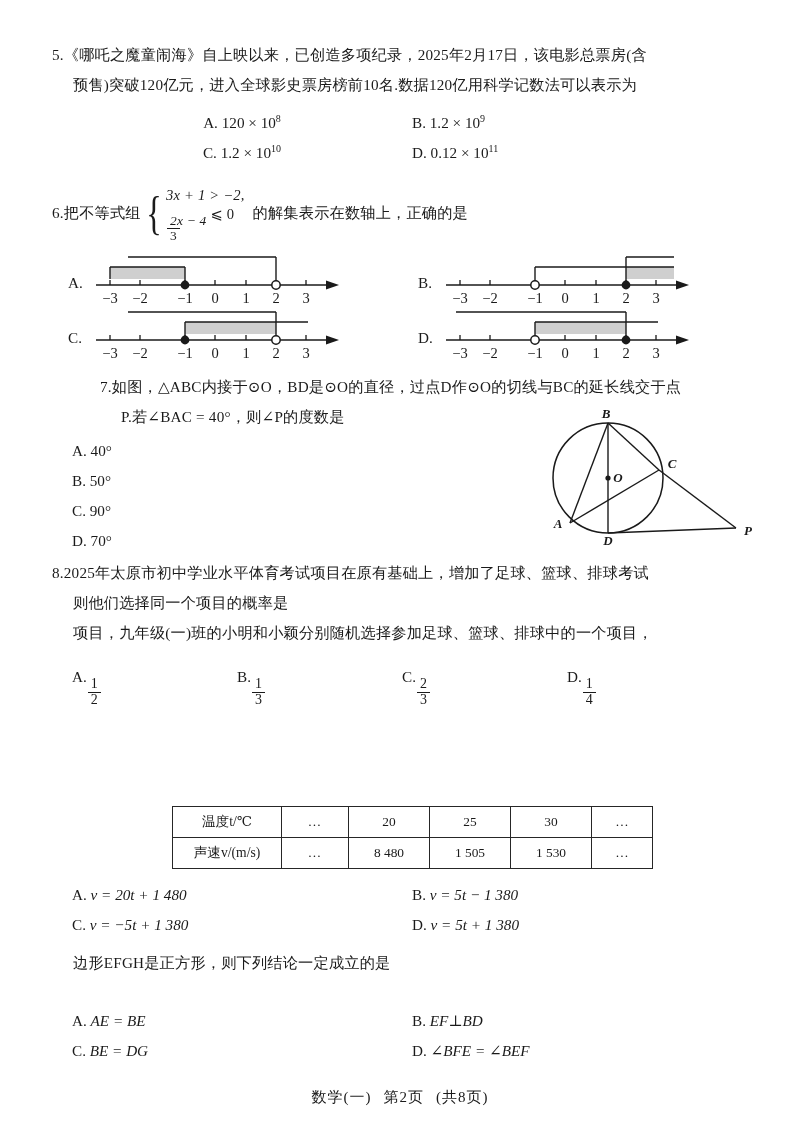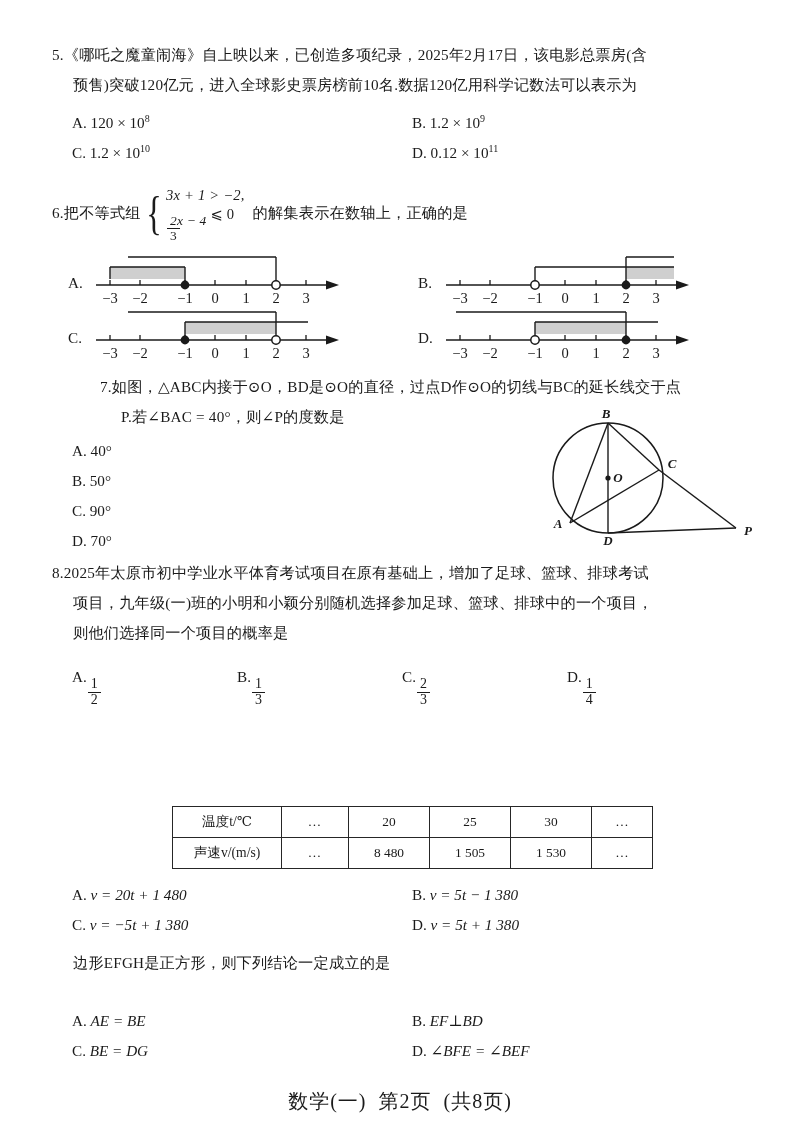--- a/index.html
+++ b/index.html
@@ -115,35 +115,35 @@
   }
   .datatable td.dots { width: 62px; letter-spacing: 1px; }
   .datatable td.val { width: 76px; }
   .datatable td.tail { width: 56px; }
   
   .footer {
     position: absolute;
     left: 0;
     width: 800px;
     text-align: center;
-    font-size: 20px;
+    font-size: 15px;
     letter-spacing: 1px;
   }
   .footer .fgap { display: inline-block; width: 12px; }
 </style>
 </head>
 <body>
 
 <div class="page">
 
   <div class="q" style="top:40px;">
     <div class="qline"><span>5.</span><span>《哪吒之魔童闹海》自上映以来，已创造多项纪录，2025年2月17日，该电影总票房(含</span></div>
     <div class="qline indent">预售)突破120亿元，进入全球影史票房榜前10名.数据120亿用科学记数法可以表示为</div>
   </div>
-  <div class="opts" style="top:108px;">
+  <div class="opts" style="top:108px;text-align:center;">
     <div class="optrow">
       <div class="opt opt-a"><span>A.</span>&nbsp;<span>120 × 10</span><sup class="exp">8</sup></div>
       <div class="opt"><span>B.</span>&nbsp;<span>1.2 × 10</span><sup class="exp">9</sup></div>
     </div>
     <div class="optrow">
       <div class="opt opt-a"><span>C.</span>&nbsp;<span>1.2 × 10</span><sup class="exp">10</sup></div>
       <div class="opt"><span>D.</span>&nbsp;<span>0.12 × 10</span><sup class="exp">11</sup></div>
     </div>
   </div>
 
@@ -308,22 +308,22 @@
       <text x="110" y="77" font-family="Liberation Serif, serif" font-style="italic" font-size="13" font-weight="bold" text-anchor="middle" fill="#1a1a1a">O</text>
       <text x="164" y="63" font-family="Liberation Serif, serif" font-style="italic" font-size="13" font-weight="bold" text-anchor="middle" fill="#1a1a1a">C</text>
       <text x="50" y="123" font-family="Liberation Serif, serif" font-style="italic" font-size="13" font-weight="bold" text-anchor="middle" fill="#1a1a1a">A</text>
       <text x="100" y="140" font-family="Liberation Serif, serif" font-style="italic" font-size="13" font-weight="bold" text-anchor="middle" fill="#1a1a1a">D</text>
       <text x="240" y="130" font-family="Liberation Serif, serif" font-style="italic" font-size="13" font-weight="bold" text-anchor="middle" fill="#1a1a1a">P</text>
     </svg>
   </div>
 
   <div class="q" style="top:558px;">
     <div class="qline"><span>8.</span><span>2025年太原市初中学业水平体育考试项目在原有基础上，增加了足球、篮球、排球考试</span></div>
+    <div class="qline indent">则他们选择同一个项目的概率是</div>
     <div class="qline indent">项目，九年级(一)班的小明和小颖分别随机选择参加足球、篮球、排球中的一个项目，</div>
-    <div class="qline indent">则他们选择同一个项目的概率是</div>
   </div>
   <div class="opts" style="top:655px;">
     <div class="optrow" style="line-height:44px;">
       <div class="opt opt-q8"><span>A.</span><span class="frac">
             <span class="nu">1</span>
             <span class="de">2</span>
           </span></div>
       <div class="opt opt-q8"><span>B.</span><span class="frac">
             <span class="nu">1</span>
             <span class="de">3</span>

